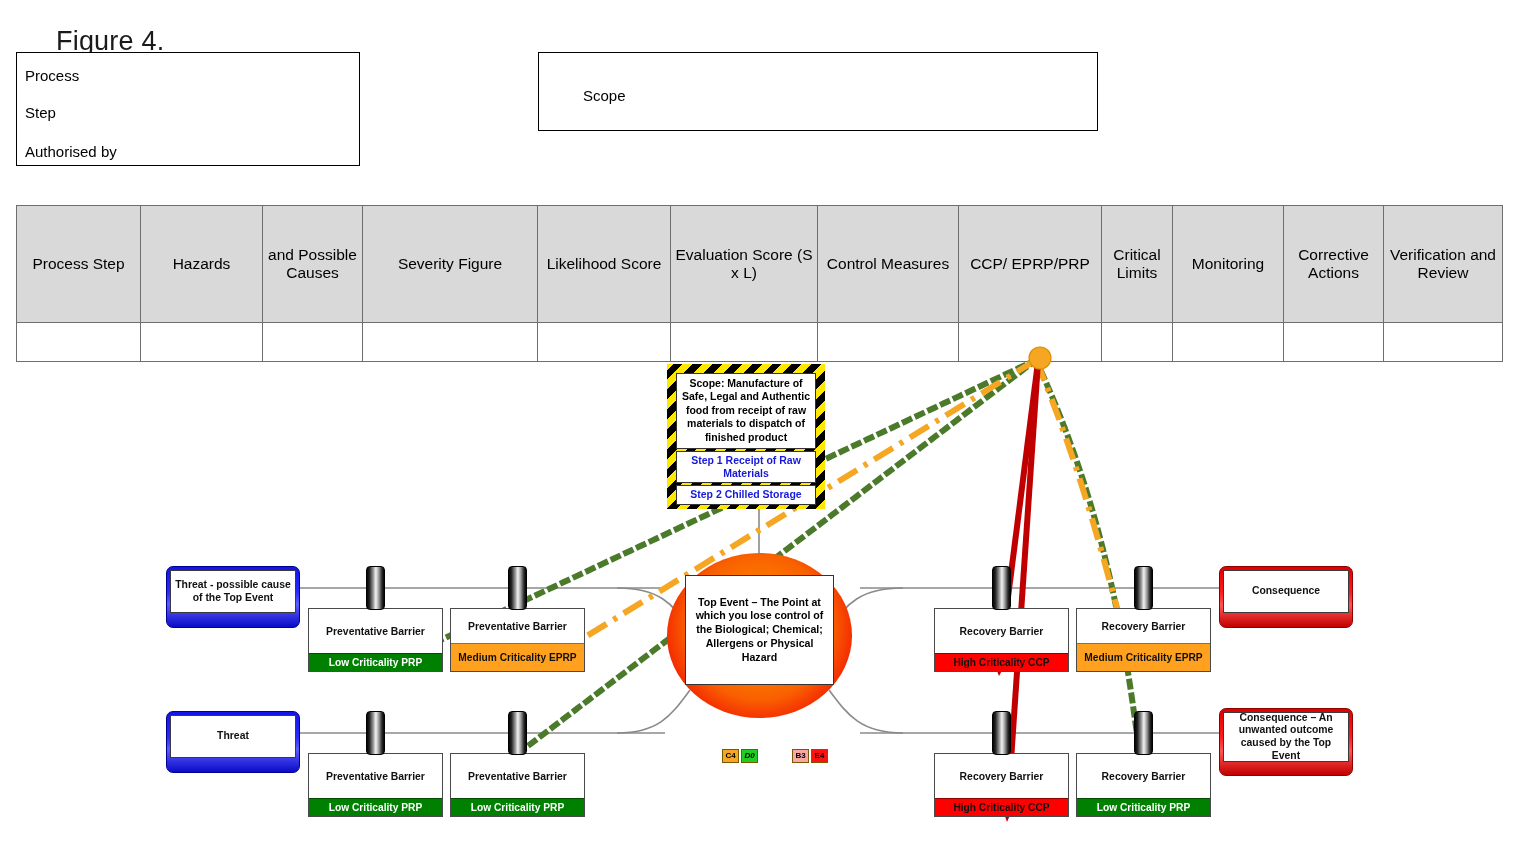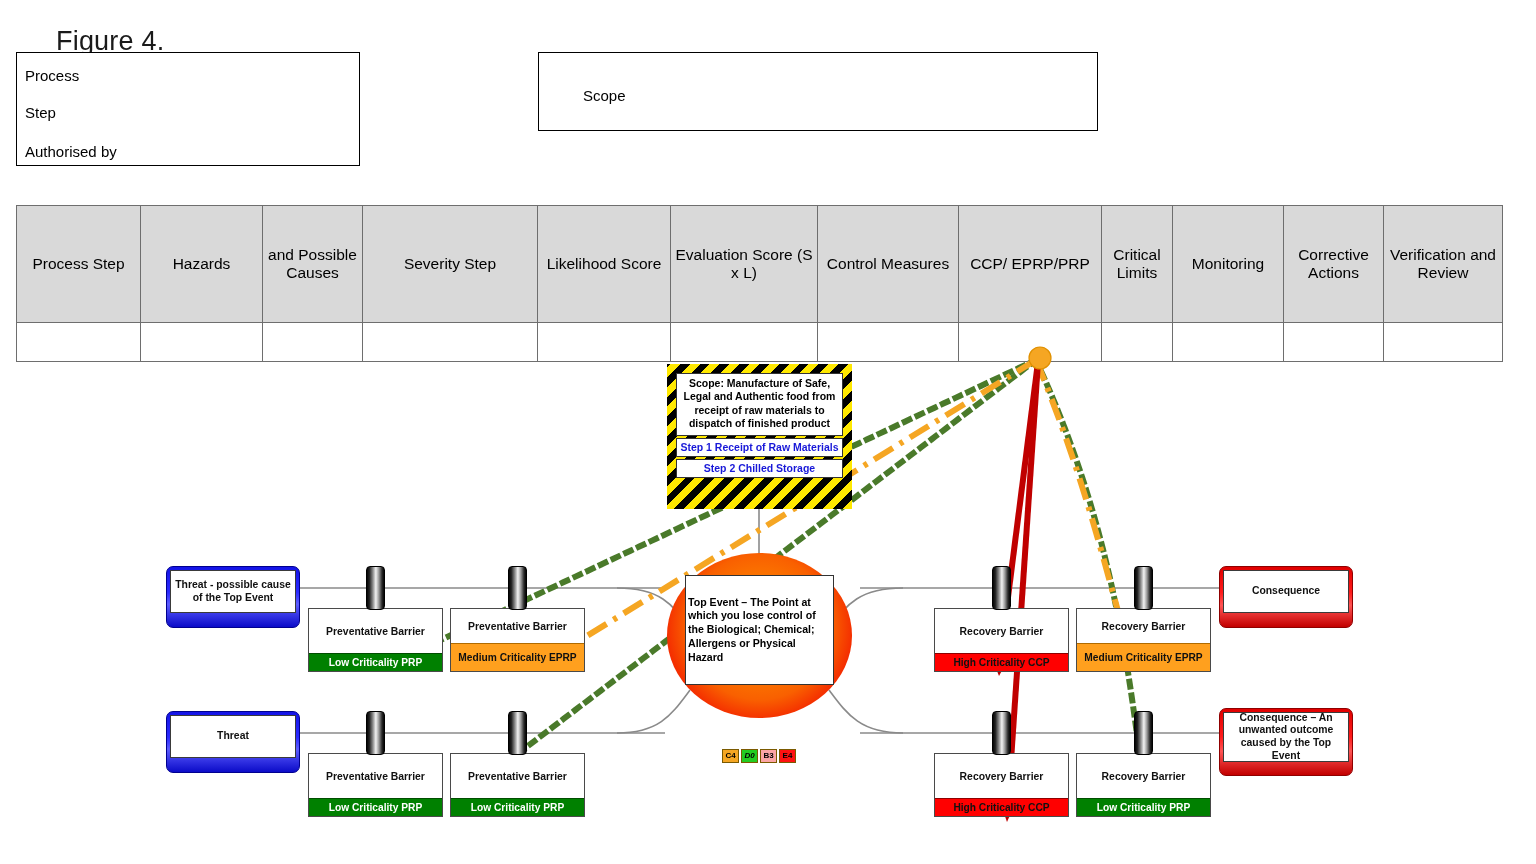--- a/index.html
+++ b/index.html
@@ -103,21 +103,21 @@
     width: 1536px;
     height: 864px;
     pointer-events: none;
   }
 
   
   #scope-steps {
     position: absolute;
     left: 667px;
     top: 364px;
-    width: 185px;
+    width: 158px;
     height: 145px;
     box-sizing: border-box;
     padding: 9px 9px 9px 9px;
     background-color: #000;
     background-image: repeating-linear-gradient(
       -45deg,
       #ffe800 0px, #ffe800 7px,
       #000000 7px, #000000 14px
     );
   }
@@ -158,21 +158,21 @@
     left: 18px;
     top: 22px;
     width: 149px;
     height: 110px;
     background: #fff;
     border: 1px solid #333;
     box-sizing: border-box;
     display: flex;
     align-items: center;
     justify-content: center;
-    text-align: left;
+    text-align: center;
     font-size: 10.6px;
     font-weight: bold;
     color: #000;
     line-height: 1.3;
     padding: 2px;
   }
 
   
   #crit-chips {
     position: absolute;
@@ -305,21 +305,21 @@
         <col style="width:71px">
       <col style="width:111px">
         <col style="width:100px">
         <col style="width:119px">
     </colgroup>
     <thead>
       <tr>
         <th>Process Step</th>
         <th>Hazards</th>
         <th>and Possible Causes</th>
-        <th>Severity Step</th>
+        <th>Severity Figure</th>
         <th>Likelihood Score</th>
         <th>Evaluation Score (S x L)</th>
         <th>Control Measures</th>
         <th>CCP/ EPRP/PRP</th>
         <th>Critical Limits</th>
         <th>Monitoring</th>
         <th>Corrective Actions</th>
         <th>Verification and Review</th>
       </tr>
     </thead>
@@ -385,21 +385,21 @@
     <div class="scope-panel scope-step">Step 2  Chilled Storage</div>
   </div>
 
   <div id="top-event">
     <div id="top-event-label">Top Event – The Point at which you lose control of the Biological; Chemical; Allergens or Physical Hazard</div>
   </div>
 
   <div id="crit-chips">
     <div class="crit-chip" style="background: rgb(245, 166, 35);">C4</div>
     <div class="crit-chip" style="background: rgb(34, 204, 34); font-style: italic;">D0</div>
-    <div class="crit-chip" style="background: #fca5a5;">B3</div>
+    <div class="crit-chip" style="background: #fca5a5; margin-left: 32px;">B3</div>
     <div class="crit-chip" style="background: rgb(255, 17, 17);">E4</div>
   </div>
 
   <div class="endbox threat" style="left:166px; top:566px;">
     <div class="endbox-inner">Threat - possible cause of the Top Event</div>
   </div>
   <div class="endbox threat" style="left:166px; top:711px;">
     <div class="endbox-inner">Threat</div>
   </div>
 

